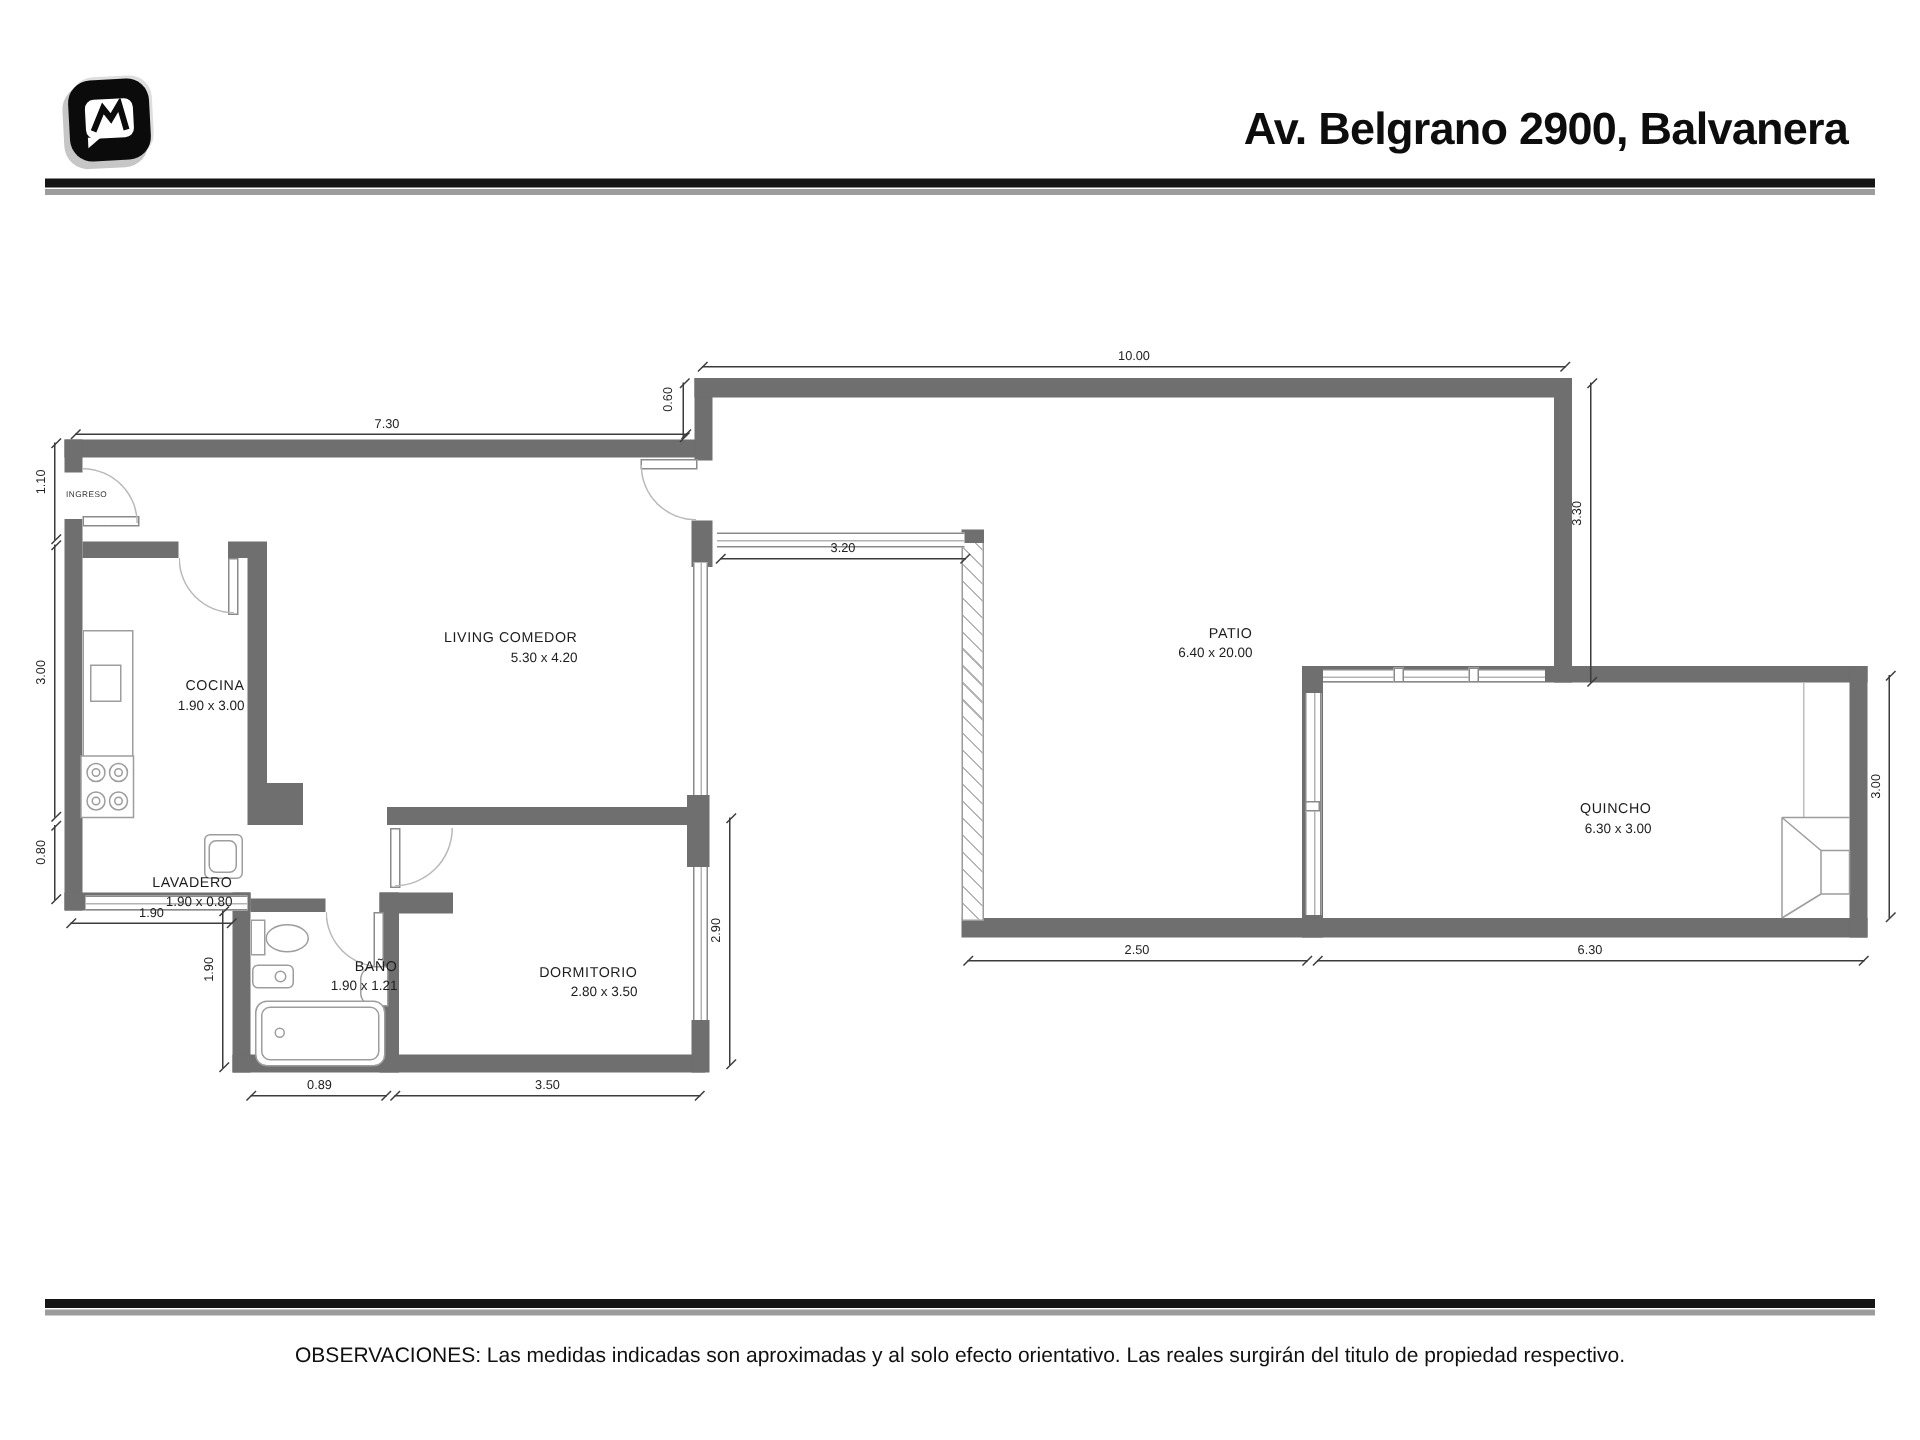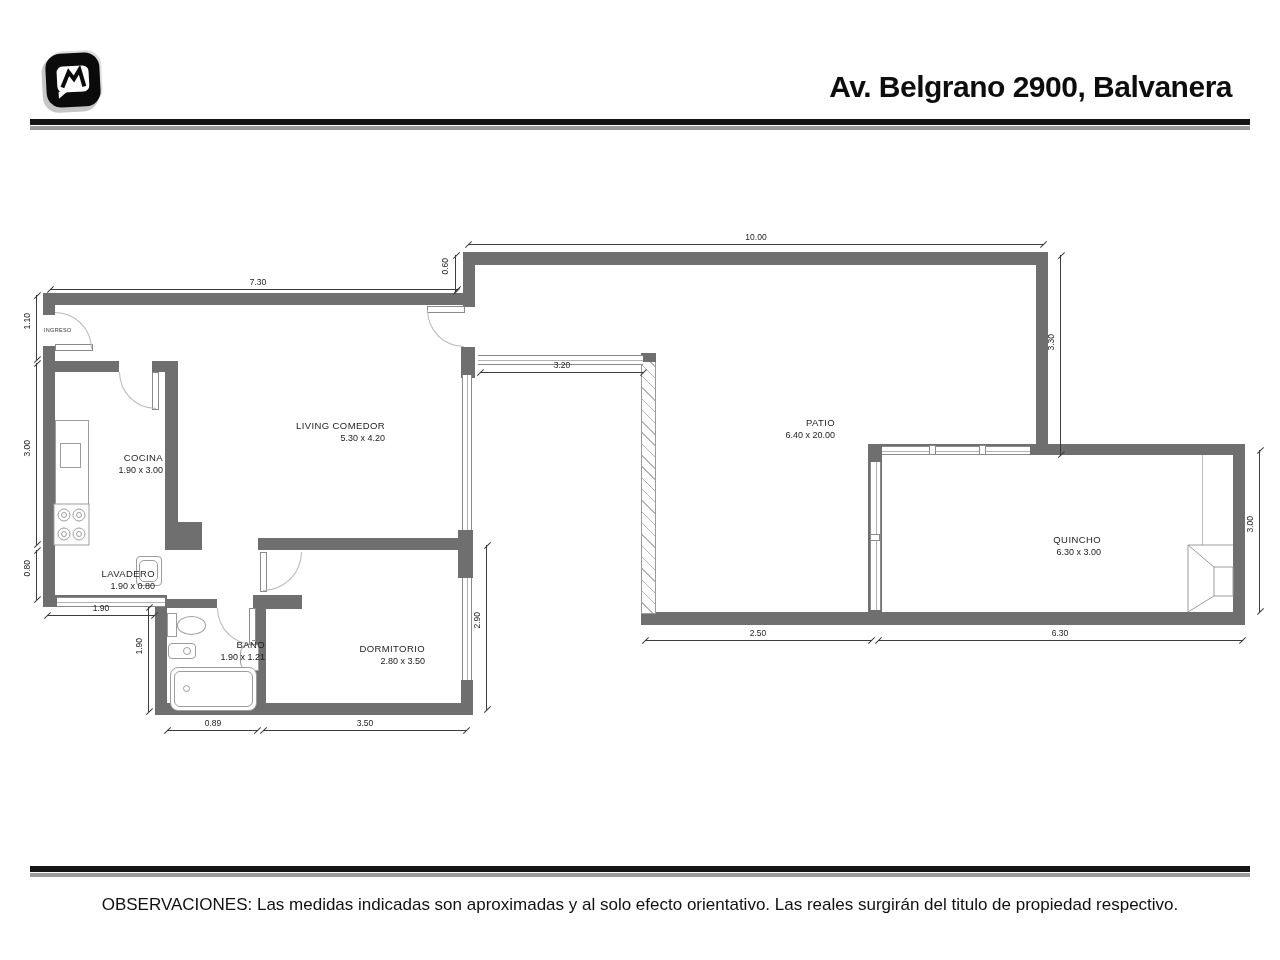--- a/index.html
+++ b/index.html
@@ -15,21 +15,21 @@
   .bubble::after{content:'';position:absolute;left:1px;bottom:-6px;width:0;height:0;
         border-left:9px solid #fff;border-bottom:7px solid transparent;}
   .page-title{position:absolute;right:48px;top:70px;width:700px;text-align:right;
         font-size:30px;font-weight:bold;color:#0d0d0d;letter-spacing:-0.5px;}
   .rule{position:absolute;left:30px;width:1220px;}
   .rule .b{height:6px;background:#151515;}
   .rule .g{height:4px;background:#9c9c9c;margin-top:1px;}
 
   
   .obs{position:absolute;left:0;top:895px;width:1280px;text-align:center;
-       font-size:17px;color:#101010;}
+       font-size:14px;color:#101010;}
 
   
   .wall{position:absolute;background:#6f6f6f;}
   .hatch{position:absolute;background-color:#fff;border:1px solid #9a9a9a;
          background-image:repeating-linear-gradient(45deg,transparent 0 7px,#b5b5b5 7px 8px);}
   .win-h{position:absolute;background:#fff;border-top:1px solid #8a8a8a;border-bottom:1px solid #8a8a8a;}
   .win-h::after{content:'';position:absolute;left:0;right:0;top:50%;height:1px;background:#b3b3b3;}
   .win-v{position:absolute;background:#fff;border-left:1px solid #8a8a8a;border-right:1px solid #8a8a8a;}
   .win-v::after{content:'';position:absolute;top:0;bottom:0;left:50%;width:1px;background:#b3b3b3;}
   .mull-h{position:absolute;width:5px;height:8px;background:#fff;border:1px solid #8a8a8a;}
@@ -169,21 +169,21 @@
   </svg>
 
   <div class="room" style="left:225px;top:420px;width:160px">
     <div class="nm">LIVING COMEDOR</div>
     <div class="sz">5.30 x 4.20</div>
   </div>
   <div class="room" style="left:63px;top:452px;width:100px">
     <div class="nm">COCINA</div>
     <div class="sz">1.90 x 3.00</div>
   </div>
-  <div class="room" style="left:55px;top:568px;width:100px">
+  <div class="room" style="left:55px;top:583px;width:100px">
     <div class="nm">LAVADERO</div>
     <div class="sz">1.90 x 0.80</div>
   </div>
   <div class="room" style="left:165px;top:639px;width:100px">
     <div class="nm">BAÑO</div>
     <div class="sz">1.90 x 1.21</div>
   </div>
   <div class="room" style="left:305px;top:643px;width:120px">
     <div class="nm">DORMITORIO</div>
     <div class="sz">2.80 x 3.50</div>

